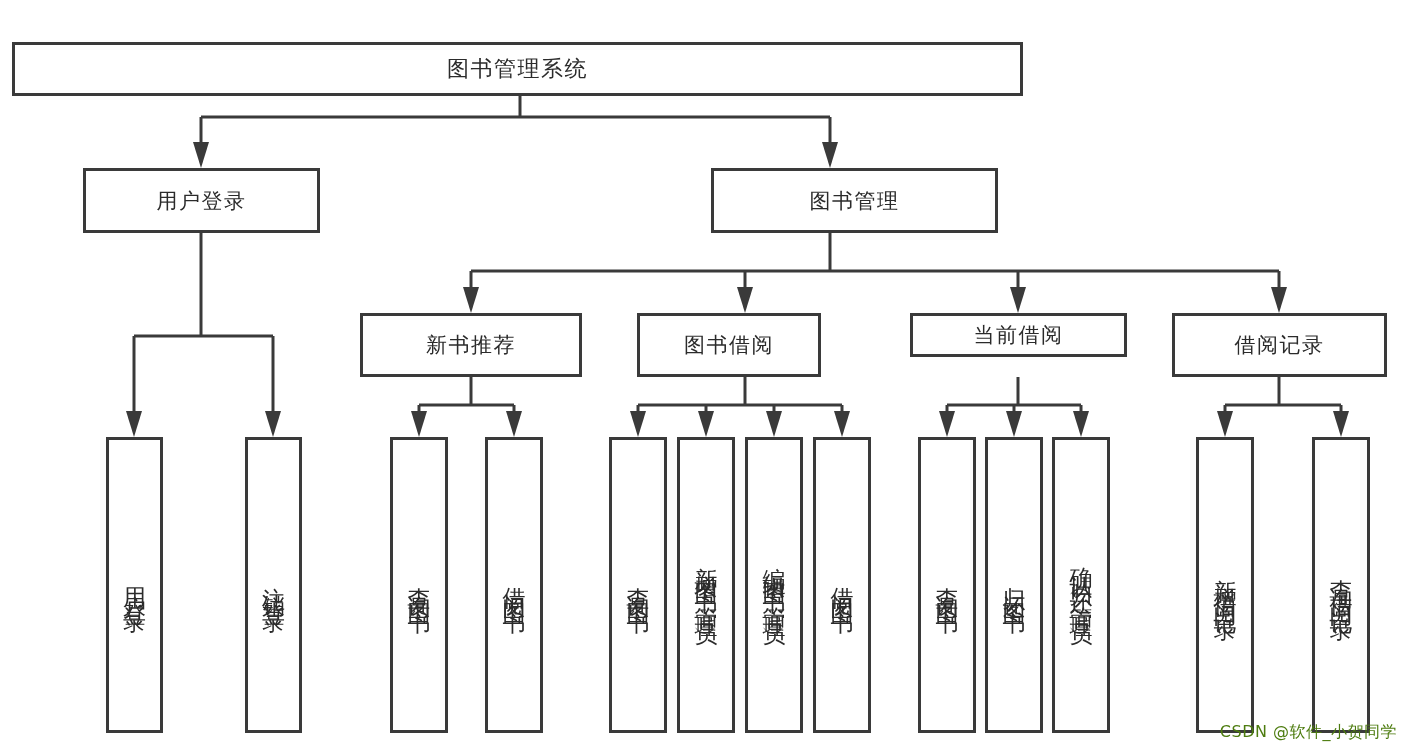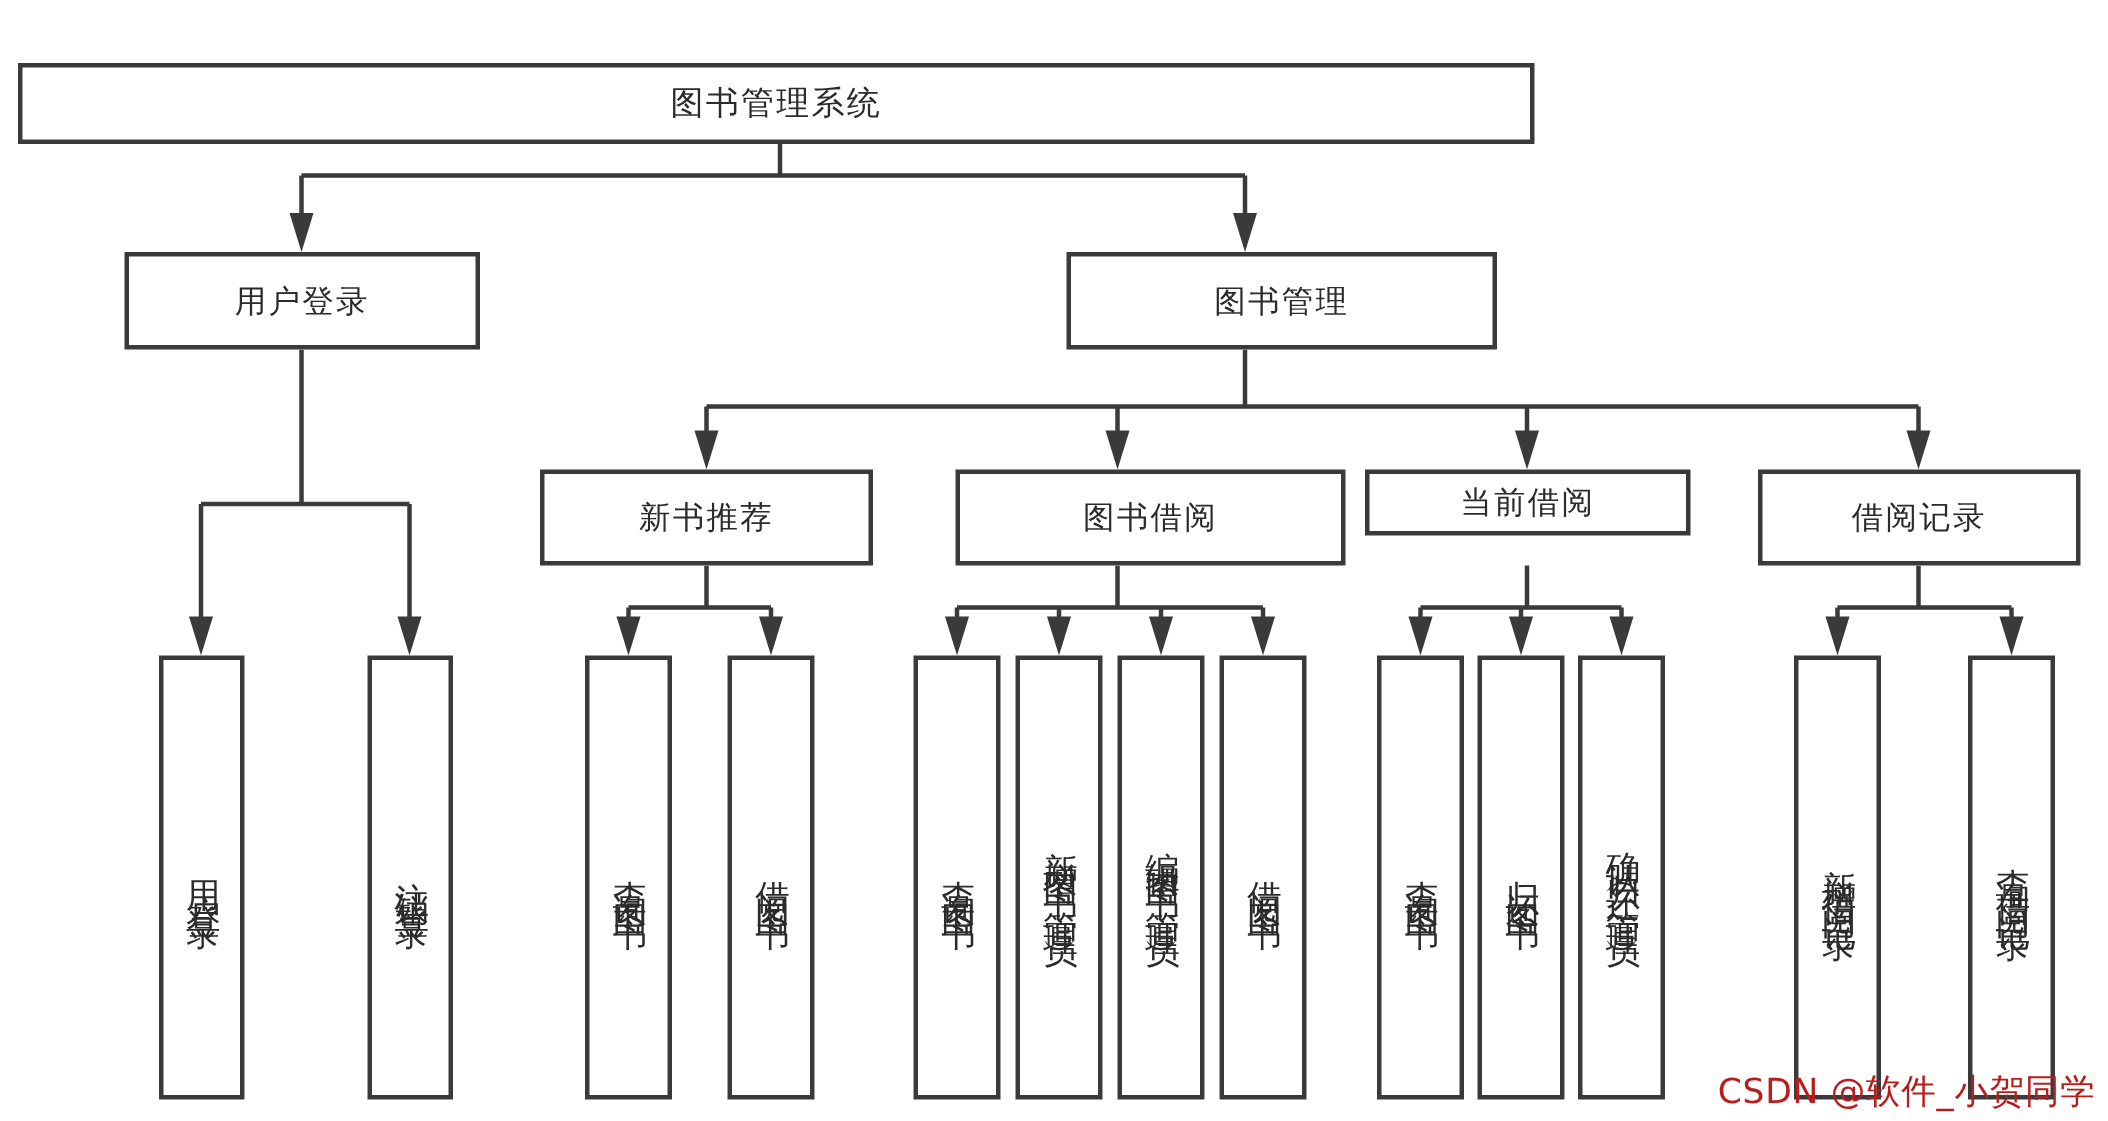--- a/index.html
+++ b/index.html
@@ -36,22 +36,22 @@
     text-orientation: mixed;
     font-size: 23px;
     line-height: 1;
     letter-spacing: 8px;
     white-space: nowrap;
   }
   .watermark {
     position: absolute;
     right: 8px;
     bottom: 4px;
-    font-size: 23px;
-    color: #b91c1c;
+    font-size: 16px;
+    color: #4d7c0f;
     letter-spacing: 0.5px;
     white-space: nowrap;
   }
 </style>
 </head>
 <body>
 
 <div class="canvas">
   <svg class="connectors" id="connector-svg" width="1405" height="747" viewBox="0 0 1405 747">
       <line x1="520" y1="67" x2="520" y2="117" stroke="#3a3a3a" stroke-width="3"></line>
@@ -113,21 +113,21 @@
       </div>
       <div class="node h" style="left: 83px; top: 168px; width: 237px; height: 65px;">
         <span class="lbl">用户登录</span>
       </div>
       <div class="node h" style="left: 711px; top: 168px; width: 287px; height: 65px;">
         <span class="lbl">图书管理</span>
       </div>
       <div class="node h" style="left: 360px; top: 313px; width: 222px; height: 64px;">
         <span class="lbl">新书推荐</span>
       </div>
-      <div class="node h" style="left: 637px; top: 313px; width: 260px; height: 64px;">
+      <div class="node h" style="left: 637px; top: 313px; width: 184px; height: 64px;">
         <span class="lbl">图书借阅</span>
       </div>
       <div class="node h" style="left: 910px; top: 313px; width: 217px; height: 44px;">
         <span class="lbl">当前借阅</span>
       </div>
       <div class="node h" style="left: 1172px; top: 313px; width: 215px; height: 64px;">
         <span class="lbl">借阅记录</span>
       </div>
       <div class="node v" style="left: 106px; top: 437px; width: 57px; height: 296px;">
         <span class="lbl">用户登录</span>

